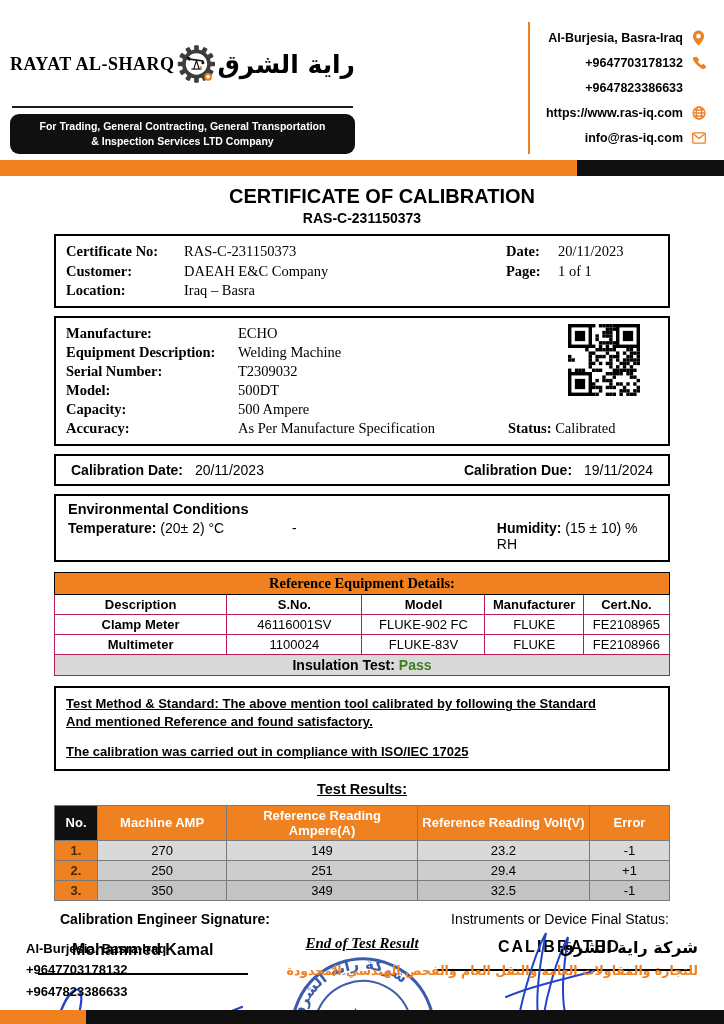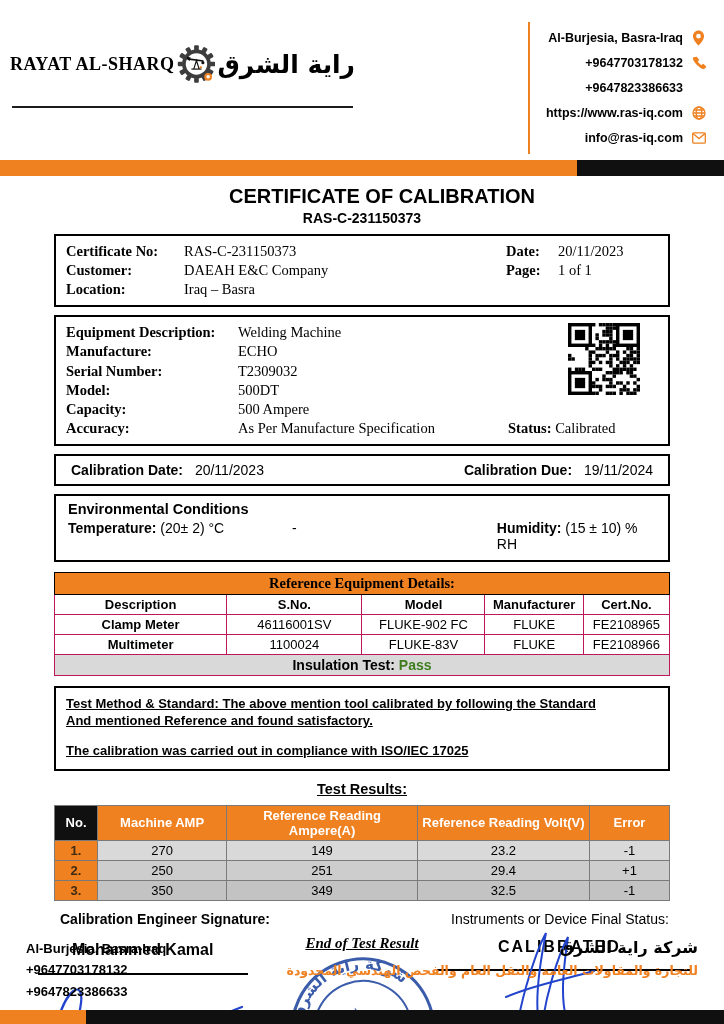--- a/index.html
+++ b/index.html
@@ -132,20 +132,24 @@
             <path d="M43 63 L50 41 L57 63" stroke="#111" stroke-width="3" fill="none"></path>
             <path d="M31.5 37.5 L68 42.5" stroke="#111" stroke-width="4" fill="none"></path>
             <path d="M26 31 l9 2 -2.5 9 -8 -5 z" fill="#111"></path>
             <circle cx="66.5" cy="46.5" r="4" fill="#111"></circle>
             <circle cx="61" cy="58.5" r="3" fill="#F08121"></circle>
           </g>
           <circle cx="80" cy="83" r="10" fill="#F08121"></circle>
           <circle cx="80" cy="83" r="4.5" fill="#fff"></circle>
         </svg>
         <span class="name-ar" dir="rtl">راية الشرق</span>
+      </div>
+      <div class="badge">
+        <div>For Trading, General Contracting, General Transportation</div>
+        <div>&amp; Inspection Services LTD Company</div>
       </div>
     </div>
 
     <div class="contact">
       <div class="contact-row">
         <span>Al-Burjesia, Basra-Iraq</span>
         <span class="ic">
           <svg width="13" height="16" viewBox="0 0 14 16">
               <path fill="#F08121" d="M7 0C3.7 0 1 2.7 1 6c0 4.5 6 10 6 10s6-5.5 6-10C13 2.7 10.3 0 7 0zm0 8.5A2.5 2.5 0 1 1 7 3.5a2.5 2.5 0 0 1 0 5z"></path>
             </svg>
@@ -363,26 +367,26 @@
           <rect x="8" y="8" width="12" height="12" fill="#000"></rect>
           <rect x="56" y="0" width="28" height="28" fill="#000"></rect>
           <rect x="60" y="4" width="20" height="20" fill="#fff"></rect>
           <rect x="64" y="8" width="12" height="12" fill="#000"></rect>
           <rect x="0" y="56" width="28" height="28" fill="#000"></rect>
           <rect x="4" y="60" width="20" height="20" fill="#fff"></rect>
           <rect x="8" y="64" width="12" height="12" fill="#000"></rect>
         </svg>
     </div>
     <div class="equip-row">
+      <span class="lblb">Manufacture:</span>
+      <span>ECHO</span>
+    </div>
+    <div class="equip-row">
       <span class="lblb">Equipment Description:</span>
       <span>Welding Machine</span>
-    </div>
-    <div class="equip-row">
-      <span class="lblb">Manufacture:</span>
-      <span>ECHO</span>
     </div>
     <div class="equip-row">
       <span class="lblb">Serial Number:</span>
       <span>T2309032</span>
     </div>
     <div class="equip-row">
       <span class="lblb">Model:</span>
       <span>500DT</span>
     </div>
     <div class="equip-row">

